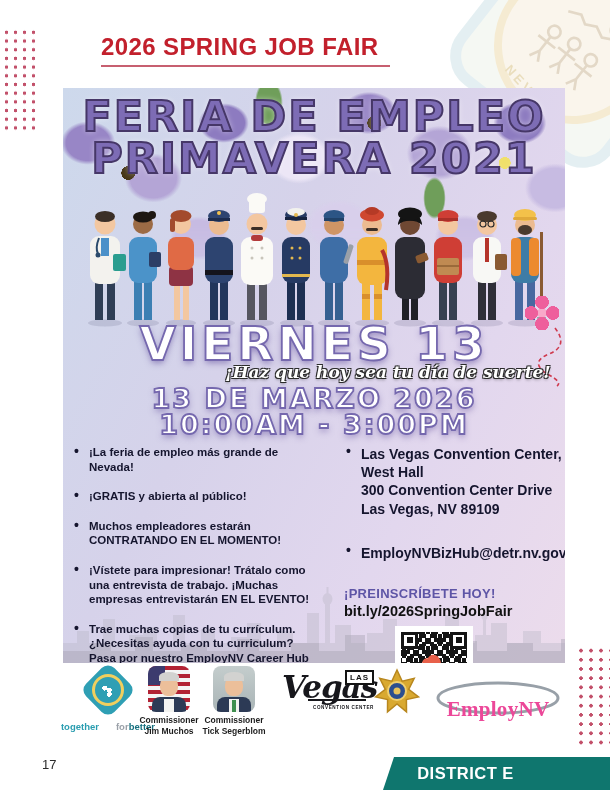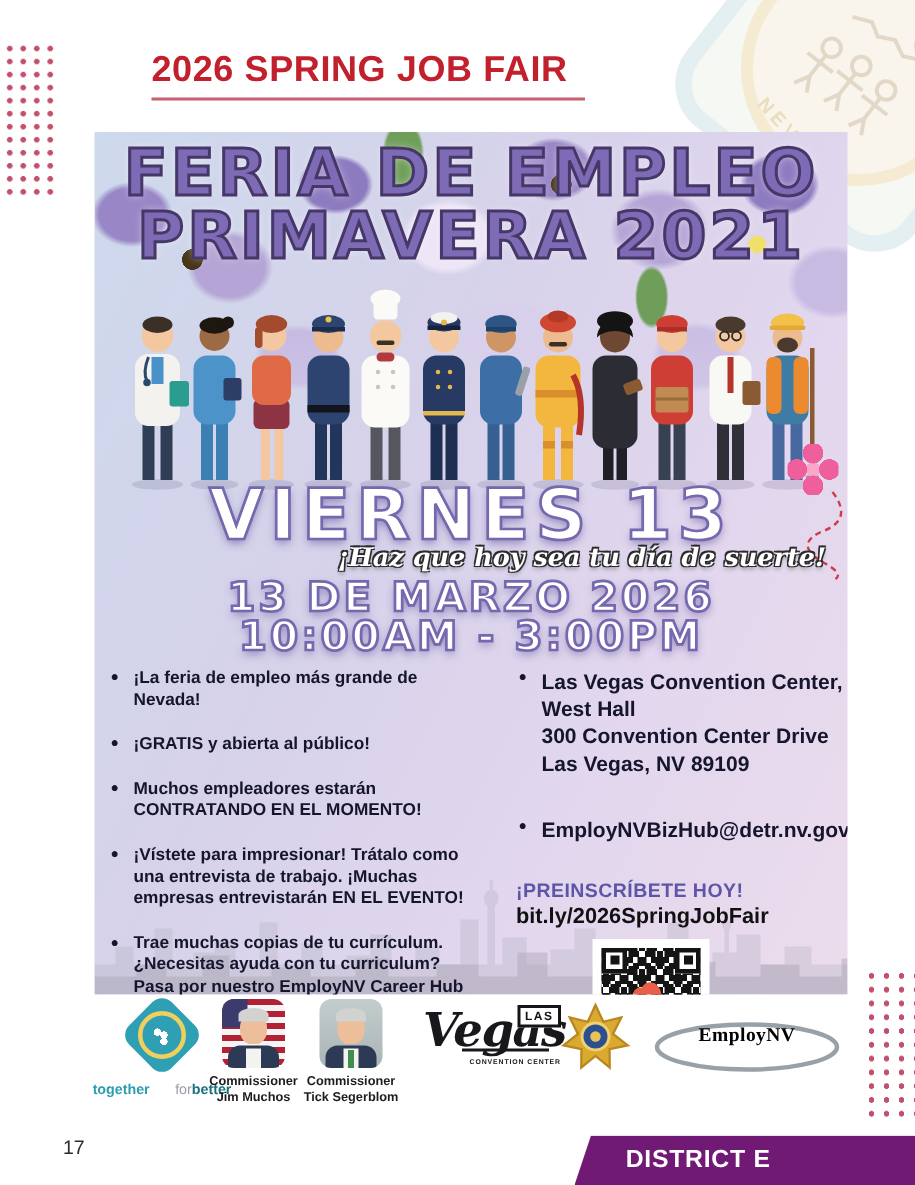--- a/index.html
+++ b/index.html
@@ -105,21 +105,21 @@
   .logos { position:absolute; left:63px; top:664px; width:502px; height:84px; z-index:2; }
   .clark-group { position:absolute; left:0; top:0; width:90px; }
   .clark-seal { position:absolute; left:25px; top:6px; width:40px; height:40px; background:#2f9fb4;
     border-radius:9px; transform:rotate(45deg); }
   .clark-seal::before { content:""; position:absolute; inset:4px; border:3px solid #f0cf5e; border-radius:50%; }
   .clark-seal::after { content:""; position:absolute; inset:11px; border-radius:50%;
     background:radial-gradient(circle 2.5px at 30% 55%, #fff 97%, transparent),
                radial-gradient(circle 2.5px at 55% 45%, #fff 97%, transparent),
                radial-gradient(circle 2.5px at 72% 62%, #fff 97%, transparent); }
   .clark-tagline { position:absolute; top:57px; left:-6px; width:102px; text-align:center; font-size:9.5px; font-weight:800; }
-  .tg-a { color:#2a9db0; } .tg-b { color:#9aa0a8; font-weight:400;margin-left:17px; } .tg-c { color:#16707f; }
+  .tg-a { color:#2a9db0; } .tg-b { color:#9aa0a8; font-weight:700;margin-left:17px; } .tg-c { color:#16707f; }
 
   .photo-group { position:absolute; top:0; width:66px; text-align:center; }
   .pg-1 { left:73px; } .pg-2 { left:138px; }
   .photo { position:relative; width:42px; height:46px; margin:2px auto 0; border-radius:8px; overflow:hidden; background:#b9c4c6; }
   .photo-flag { background:repeating-linear-gradient(180deg, #b22234 0 4px, #f4f4f4 4px 8px); }
   .photo-flag::before { content:""; position:absolute; left:0; top:0; width:17px; height:19px; background:#3c3b6e; }
   .photo-gray { background:linear-gradient(180deg, #c4cdcd, #a9b4b6); }
   .photo .shoulders { position:absolute; bottom:0; left:4px; right:4px; height:15px; background:#2c3a55; border-radius:8px 8px 0 0; }
   .photo .shirt { position:absolute; bottom:0; left:50%; transform:translateX(-50%); width:10px; height:13px; background:#f3f3f0; }
   .photo .tie-green { position:absolute; bottom:0; left:50%; transform:translateX(-50%); width:4px; height:12px; background:#3f8f4f; }
@@ -134,26 +134,26 @@
     font-weight:800; font-size:8px; letter-spacing:1px; padding:1px 3px; }
   .vegas-script { font-family:"DejaVu Serif", serif; font-style:italic; font-weight:bold; font-size:31px;
     color:#17171c; line-height:1; letter-spacing:-1px; }
   .vegas-script::after { content:""; display:block; width:58px; height:2px; background:#17171c; margin:-4px 0 0 26px; }
   .vegas-sub { margin-top:4px; text-align:right; font-size:4.6px; font-weight:bold; letter-spacing:0.6px; color:#17171c; }
 
   .badge { position:absolute; left:310px; top:2px; }
 
   .employnv { position:absolute; left:372px; top:16px; width:126px; height:36px; }
   .employnv .ell { position:absolute; inset:0; }
-  .employnv .txt { position:absolute; width:100%; text-align:center; top:2px;
-    font-family:"Liberation Serif", serif; font-weight:bold; font-size:13px; color:#000000; letter-spacing:0.3px; }
+  .employnv .txt { position:absolute; width:100%; text-align:center; top:17px;
+    font-family:"Liberation Serif", serif; font-weight:bold; font-size:21px; color:#ec4899; letter-spacing:0.3px; }
 
   
   .page-number { position:absolute; left:42px; top:757px; font-size:13px; color:#2b2b2b; z-index:2; }
-  .district { position:absolute; right:0; bottom:0; width:227px; height:33px; background:#701a75;
+  .district { position:absolute; right:0; bottom:0; width:227px; height:33px; background:#0f766e;
     clip-path:polygon(11px 0, 100% 0, 100% 100%, 0 100%);
     display:flex; align-items:center; justify-content:center; padding-right:62px;
     color:#fff; font-weight:800; font-size:16.5px; letter-spacing:0.5px; z-index:3; }
 </style>
 </head>
 <body>
 
 <div class="page">
 
   <div class="dots dots-tl"></div>

